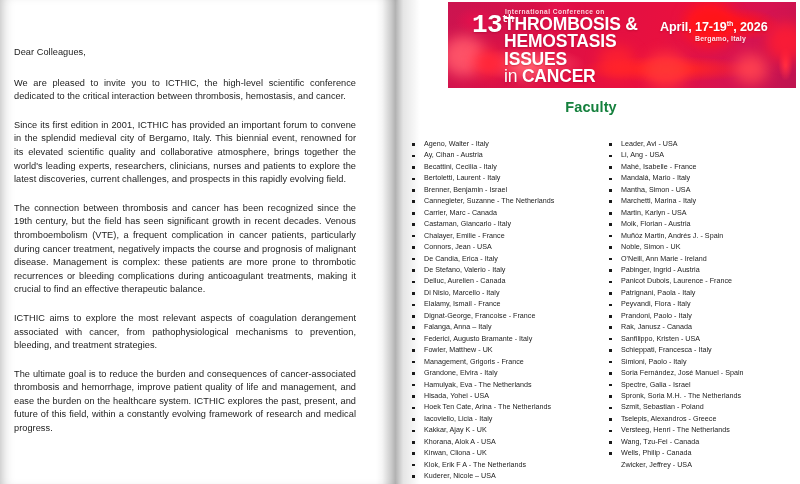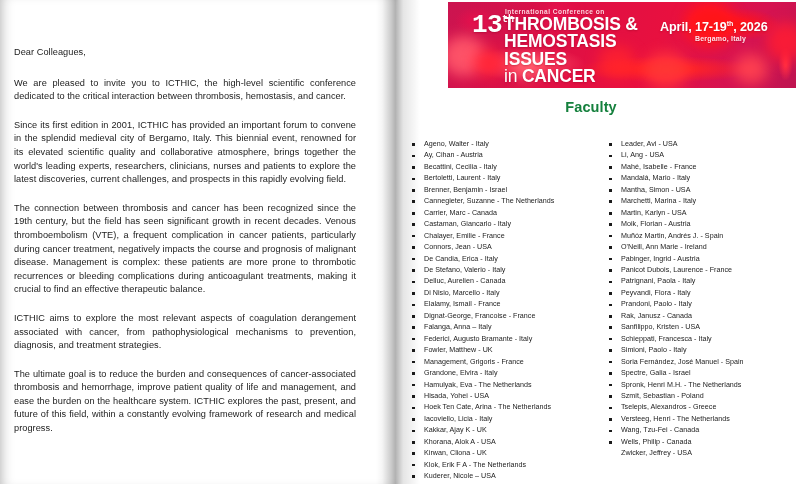--- a/index.html
+++ b/index.html
@@ -157,21 +157,21 @@
 <body>
 
 <div class="spread">
 
   <div class="page-left">
     <div class="letter">
       <p class="salutation">Dear Colleagues,</p>
       <p>We are pleased to invite you to ICTHIC, the high-level scientific conference dedicated to the critical interaction between thrombosis, hemostasis, and cancer.</p>
       <p>Since its first edition in 2001, ICTHIC has provided an important forum to convene in the splendid medieval city of Bergamo, Italy. This biennial event, renowned for its elevated scientific quality and collaborative atmosphere, brings together the world's leading experts, researchers, clinicians, nurses and patients to explore the latest discoveries, current challenges, and prospects in this rapidly evolving field.</p>
       <p>The connection between thrombosis and cancer has been recognized since the 19th century, but the field has seen significant growth in recent decades. Venous thromboembolism (VTE), a frequent complication in cancer patients, particularly during cancer treatment, negatively impacts the course and prognosis of malignant disease. Management is complex: these patients are more prone to thrombotic recurrences or bleeding complications during anticoagulant treatments, making it crucial to find an effective therapeutic balance.</p>
-      <p>ICTHIC aims to explore the most relevant aspects of coagulation derangement associated with cancer, from pathophysiological mechanisms to prevention, diagnosis, and treatment strategies.</p>
+      <p>ICTHIC aims to explore the most relevant aspects of coagulation derangement associated with cancer, from pathophysiological mechanisms to prevention, bleeding, and treatment strategies.</p>
       <p class="last">The ultimate goal is to reduce the burden and consequences of cancer-associated thrombosis and hemorrhage, improve patient quality of life and management, and ease the burden on the healthcare system. ICTHIC explores the past, present, and future of this field, within a constantly evolving framework of research and medical progress.</p>
     </div>
   </div>
 
   <div class="page-right">
 
     <div class="banner">
       <span class="blob" style="left:-6px;top:34px;width:44px;height:40px;background:#ff5f6e;"></span>
       <span class="blob" style="left:26px;top:48px;width:30px;height:26px;background:#ff2633;"></span>
       <span class="blob" style="left:66px;top:56px;width:26px;height:22px;background:#ff6b78;opacity:.7;"></span>
@@ -238,33 +238,34 @@
         <ul>
             <li><span class="bullet"></span><span>Leader, Avi - USA</span></li>
             <li><span class="bullet"></span><span>Li, Ang - USA</span></li>
             <li><span class="bullet"></span><span>Mahé, Isabelle - France</span></li>
             <li><span class="bullet"></span><span>Mandalá, Mario - Italy</span></li>
             <li><span class="bullet"></span><span>Mantha, Simon - USA</span></li>
             <li><span class="bullet"></span><span>Marchetti, Marina - Italy</span></li>
             <li><span class="bullet"></span><span>Martin, Karlyn - USA</span></li>
             <li><span class="bullet"></span><span>Moik, Florian - Austria</span></li>
             <li><span class="bullet"></span><span>Muñóz Martin, Andrés J. - Spain</span></li>
+            <li><span class="bullet"></span><span>Noble, Simon - UK</span></li>
             <li><span class="bullet"></span><span>O'Neill, Ann Marie - Ireland</span></li>
             <li><span class="bullet"></span><span>Pabinger, Ingrid - Austria</span></li>
             <li><span class="bullet"></span><span>Panicot Dubois, Laurence - France</span></li>
             <li><span class="bullet"></span><span>Patrignani, Paola - Italy</span></li>
             <li><span class="bullet"></span><span>Peyvandi, Flora - Italy</span></li>
             <li><span class="bullet"></span><span>Prandoni, Paolo - Italy</span></li>
             <li><span class="bullet"></span><span>Rak, Janusz - Canada</span></li>
             <li><span class="bullet"></span><span>Sanfilippo, Kristen - USA</span></li>
             <li><span class="bullet"></span><span>Schieppati, Francesca - Italy</span></li>
             <li><span class="bullet"></span><span>Simioni, Paolo - Italy</span></li>
             <li><span class="bullet"></span><span>Soria Fernández, José Manuel - Spain</span></li>
             <li><span class="bullet"></span><span>Spectre, Galia - Israel</span></li>
-            <li><span class="bullet"></span><span>Spronk, Henri M.H. - The Netherlands</span></li>
+            <li><span class="bullet"></span><span>Spronk, Soria M.H. - The Netherlands</span></li>
             <li><span class="bullet"></span><span>Szmit, Sebastian - Poland</span></li>
             <li><span class="bullet"></span><span>Tselepis, Alexandros - Greece</span></li>
             <li><span class="bullet"></span><span>Versteeg, Henri - The Netherlands</span></li>
             <li><span class="bullet"></span><span>Wang, Tzu-Fei - Canada</span></li>
             <li><span class="bullet"></span><span>Wells, Philip - Canada</span></li>
             <li><span>Zwicker, Jeffrey - USA</span></li>
           </ul>
       </div>
     </div>
 

